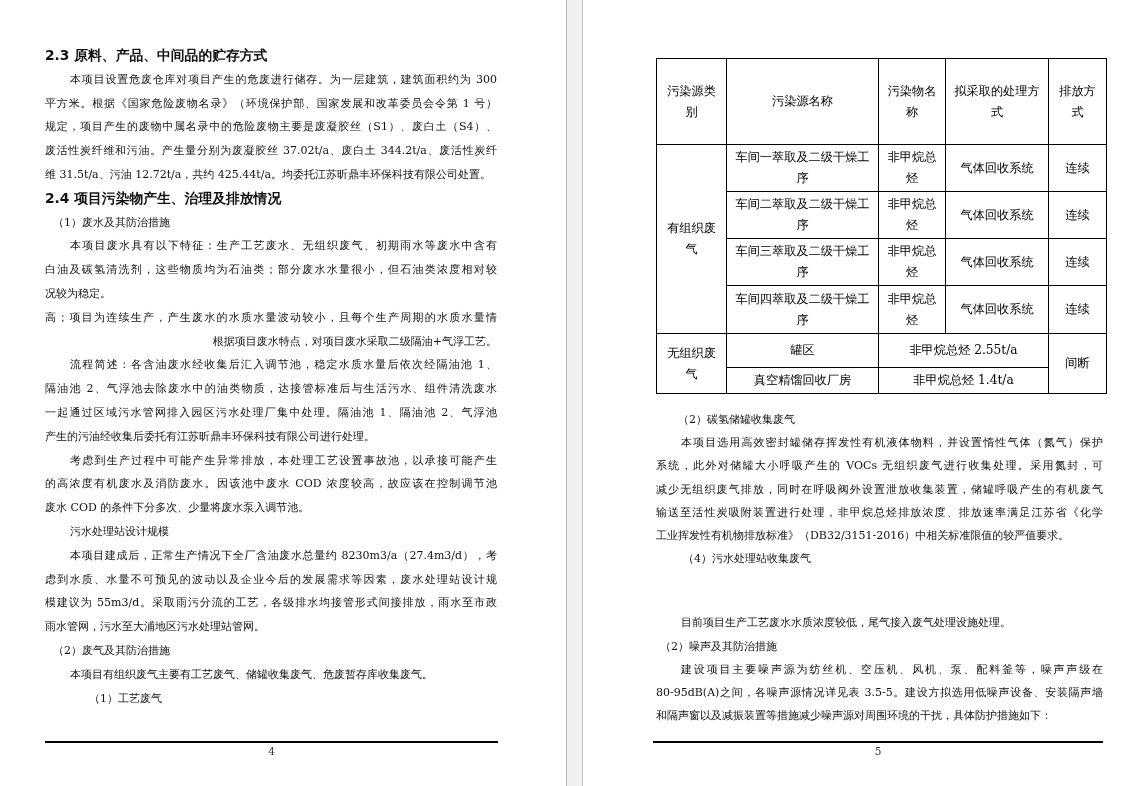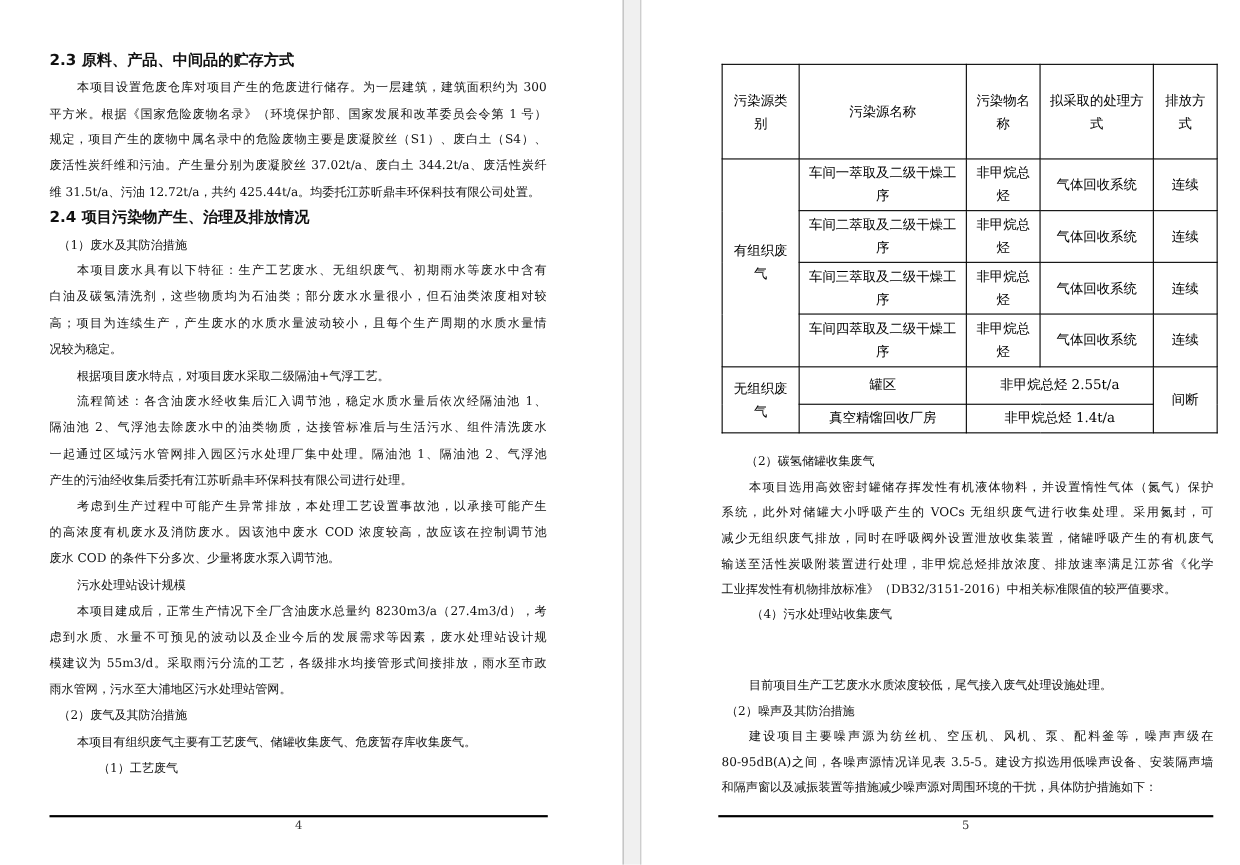--- a/index.html
+++ b/index.html
@@ -58,31 +58,31 @@
     <div class="tline bold">2.3 原料、产品、中间品的贮存方式</div>
     <div class="tline just" style="padding-left: 25px;">本项目设置危废仓库对项目产生的危废进行储存。为一层建筑，建筑面积约为 300</div>
     <div class="tline just">平方米。根据《国家危险废物名录》（环境保护部、国家发展和改革委员会令第 1 号）</div>
     <div class="tline just">规定，项目产生的废物中属名录中的危险废物主要是废凝胶丝（S1）、废白土（S4）、</div>
     <div class="tline just">废活性炭纤维和污油。产生量分别为废凝胶丝 37.02t/a、废白土 344.2t/a、废活性炭纤</div>
     <div class="tline">维 31.5t/a、污油 12.72t/a，共约 425.44t/a。均委托江苏昕鼎丰环保科技有限公司处置。</div>
     <div class="tline bold">2.4 项目污染物产生、治理及排放情况</div>
     <div class="tline" style="padding-left: 8px;">（1）废水及其防治措施</div>
     <div class="tline just" style="padding-left: 25px;">本项目废水具有以下特征：生产工艺废水、无组织废气、初期雨水等废水中含有</div>
     <div class="tline just">白油及碳氢清洗剂，这些物质均为石油类；部分废水水量很小，但石油类浓度相对较</div>
+    <div class="tline">况较为稳定。</div>
     <div class="tline just">高；项目为连续生产，产生废水的水质水量波动较小，且每个生产周期的水质水量情</div>
-    <div class="tline">况较为稳定。</div>
-    <div class="tline" style="padding-left: 25px;">根据项目废水特点，对项目废水采取二级隔油+气浮工艺。</div>
+    <div class="tline" style="padding-left: 25px; text-align: right;">根据项目废水特点，对项目废水采取二级隔油+气浮工艺。</div>
     <div class="tline just" style="padding-left: 25px;">流程简述：各含油废水经收集后汇入调节池，稳定水质水量后依次经隔油池 1、</div>
     <div class="tline just">隔油池 2、气浮池去除废水中的油类物质，达接管标准后与生活污水、组件清洗废水</div>
     <div class="tline just">一起通过区域污水管网排入园区污水处理厂集中处理。隔油池 1、隔油池 2、气浮池</div>
     <div class="tline">产生的污油经收集后委托有江苏昕鼎丰环保科技有限公司进行处理。</div>
     <div class="tline just" style="padding-left: 25px;">考虑到生产过程中可能产生异常排放，本处理工艺设置事故池，以承接可能产生</div>
     <div class="tline just">的高浓度有机废水及消防废水。因该池中废水 COD 浓度较高，故应该在控制调节池</div>
     <div class="tline">废水 COD 的条件下分多次、少量将废水泵入调节池。</div>
-    <div class="tline" style="padding-left: 25px;">污水处理站设计规模</div>
+    <div class="tline" style="padding-left: 25px; font-family: Liberation Serif, serif;">污水处理站设计规模</div>
     <div class="tline just" style="padding-left: 25px;">本项目建成后，正常生产情况下全厂含油废水总量约 8230m3/a（27.4m3/d），考</div>
     <div class="tline just">虑到水质、水量不可预见的波动以及企业今后的发展需求等因素，废水处理站设计规</div>
     <div class="tline just">模建议为 55m3/d。采取雨污分流的工艺，各级排水均接管形式间接排放，雨水至市政</div>
     <div class="tline">雨水管网，污水至大浦地区污水处理站管网。</div>
     <div class="tline" style="padding-left: 8px;">（2）废气及其防治措施</div>
     <div class="tline" style="padding-left: 25px;">本项目有组织废气主要有工艺废气、储罐收集废气、危废暂存库收集废气。</div>
     <div class="tline" style="padding-left: 44px;">（1）工艺废气</div>
   </div>
 
 <table class="ptable">

